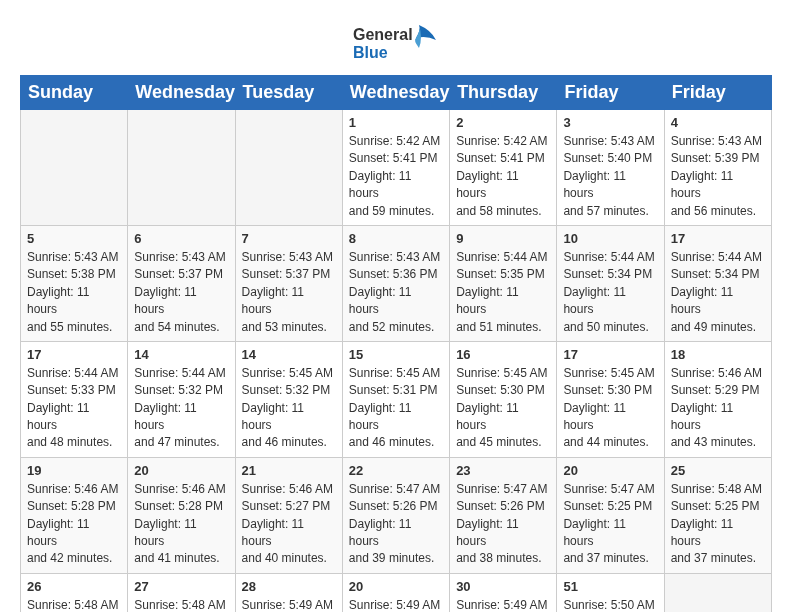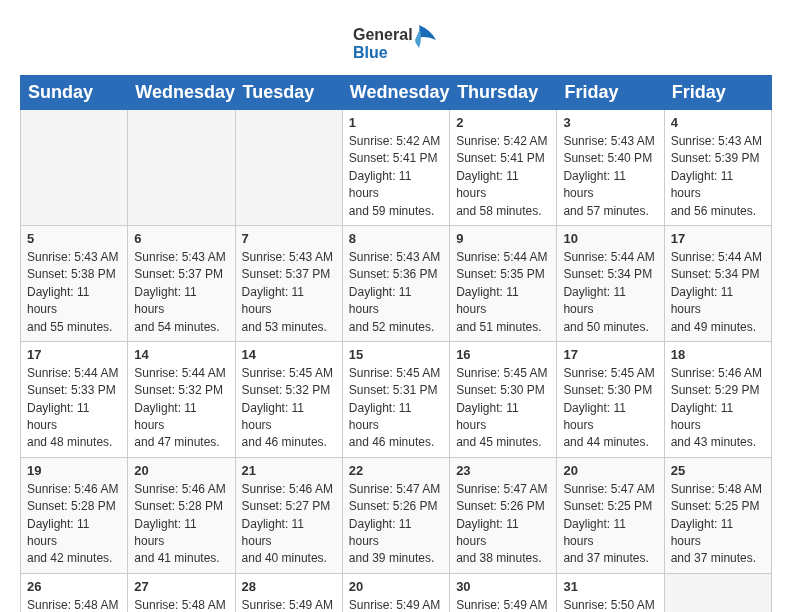--- a/index.html
+++ b/index.html
@@ -323,21 +323,21 @@
 and 33 minutes.</div>
         </td>
         <td>
           <span class="day-number">30</span>
           <div class="cell-content" style="white-space: pre-line;">Sunrise: 5:49 AM
 Sunset: 5:22 PM
 Daylight: 11 hours
 and 32 minutes.</div>
         </td>
         <td>
-          <span class="day-number">31</span>
+          <span class="day-number">51</span>
           <div class="cell-content" style="white-space: pre-line;">Sunrise: 5:50 AM
 Sunset: 5:22 PM
 Daylight: 11 hours
 and 31 minutes.</div>
         </td>
         <td class="empty"></td>
       </tr>
     </tbody>
 </table>
 

